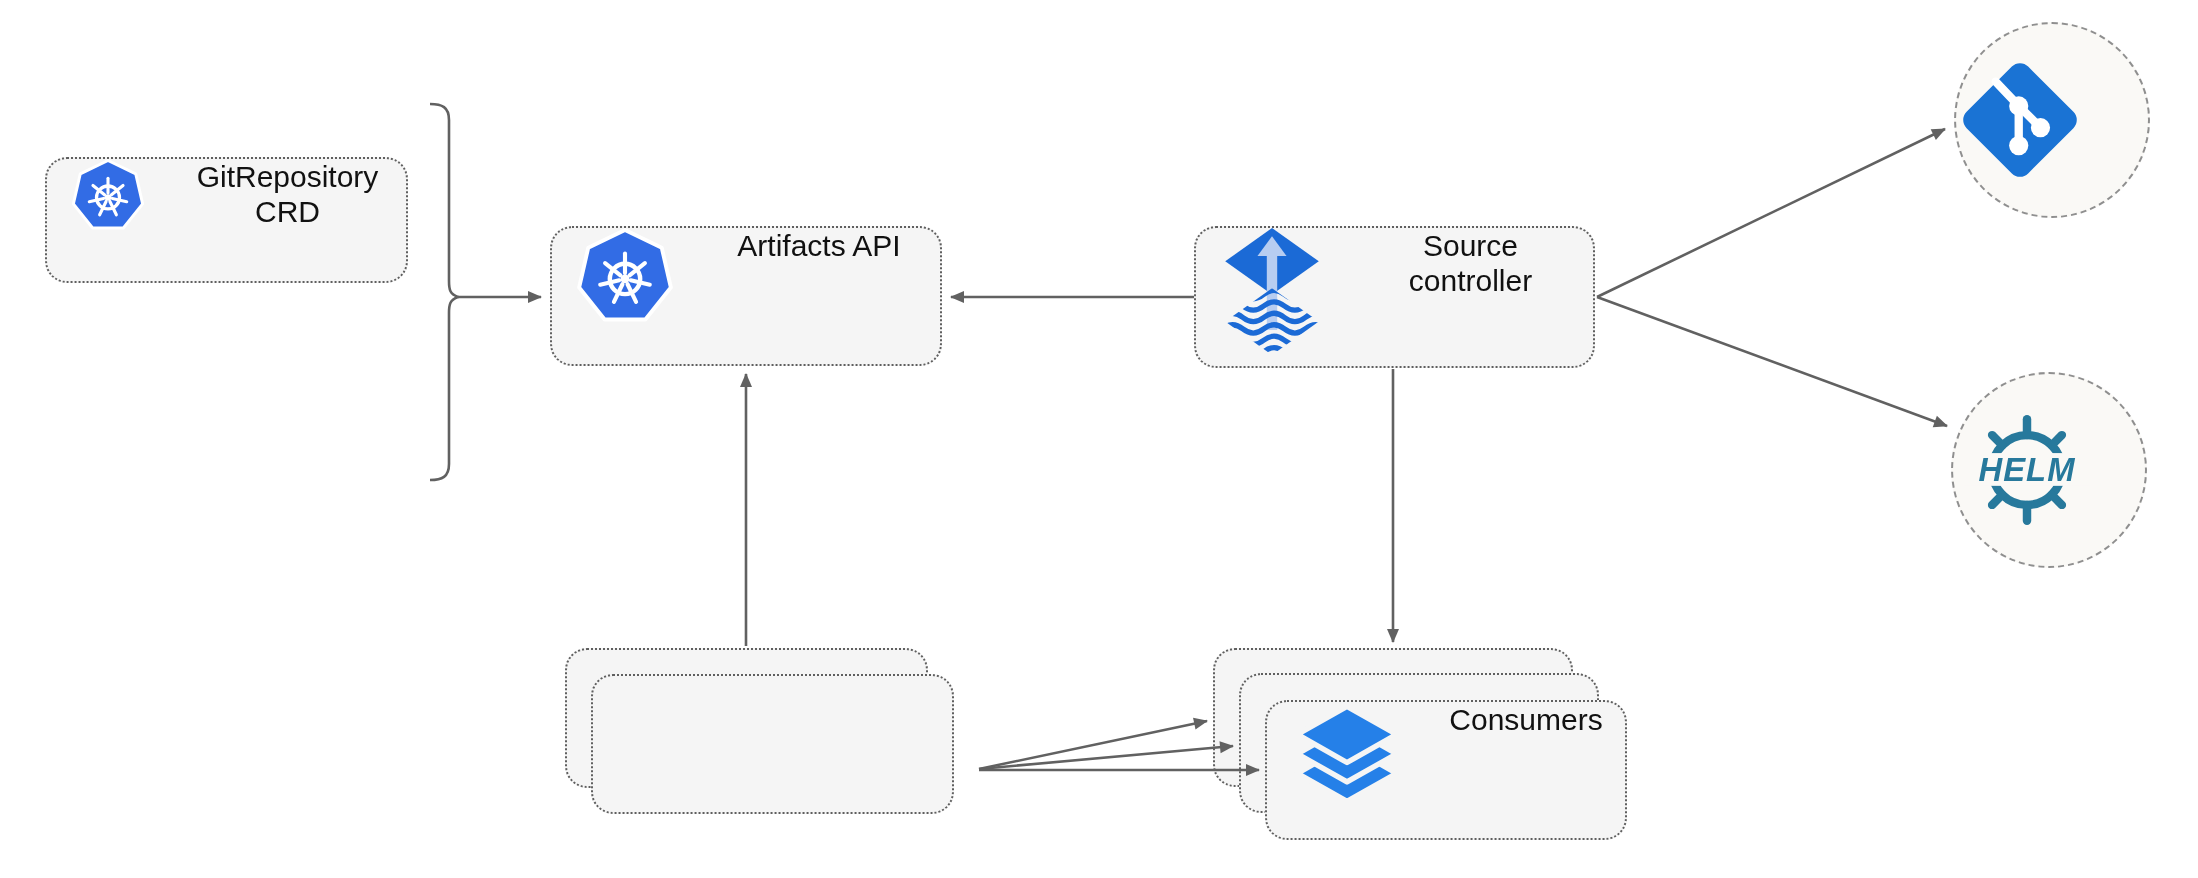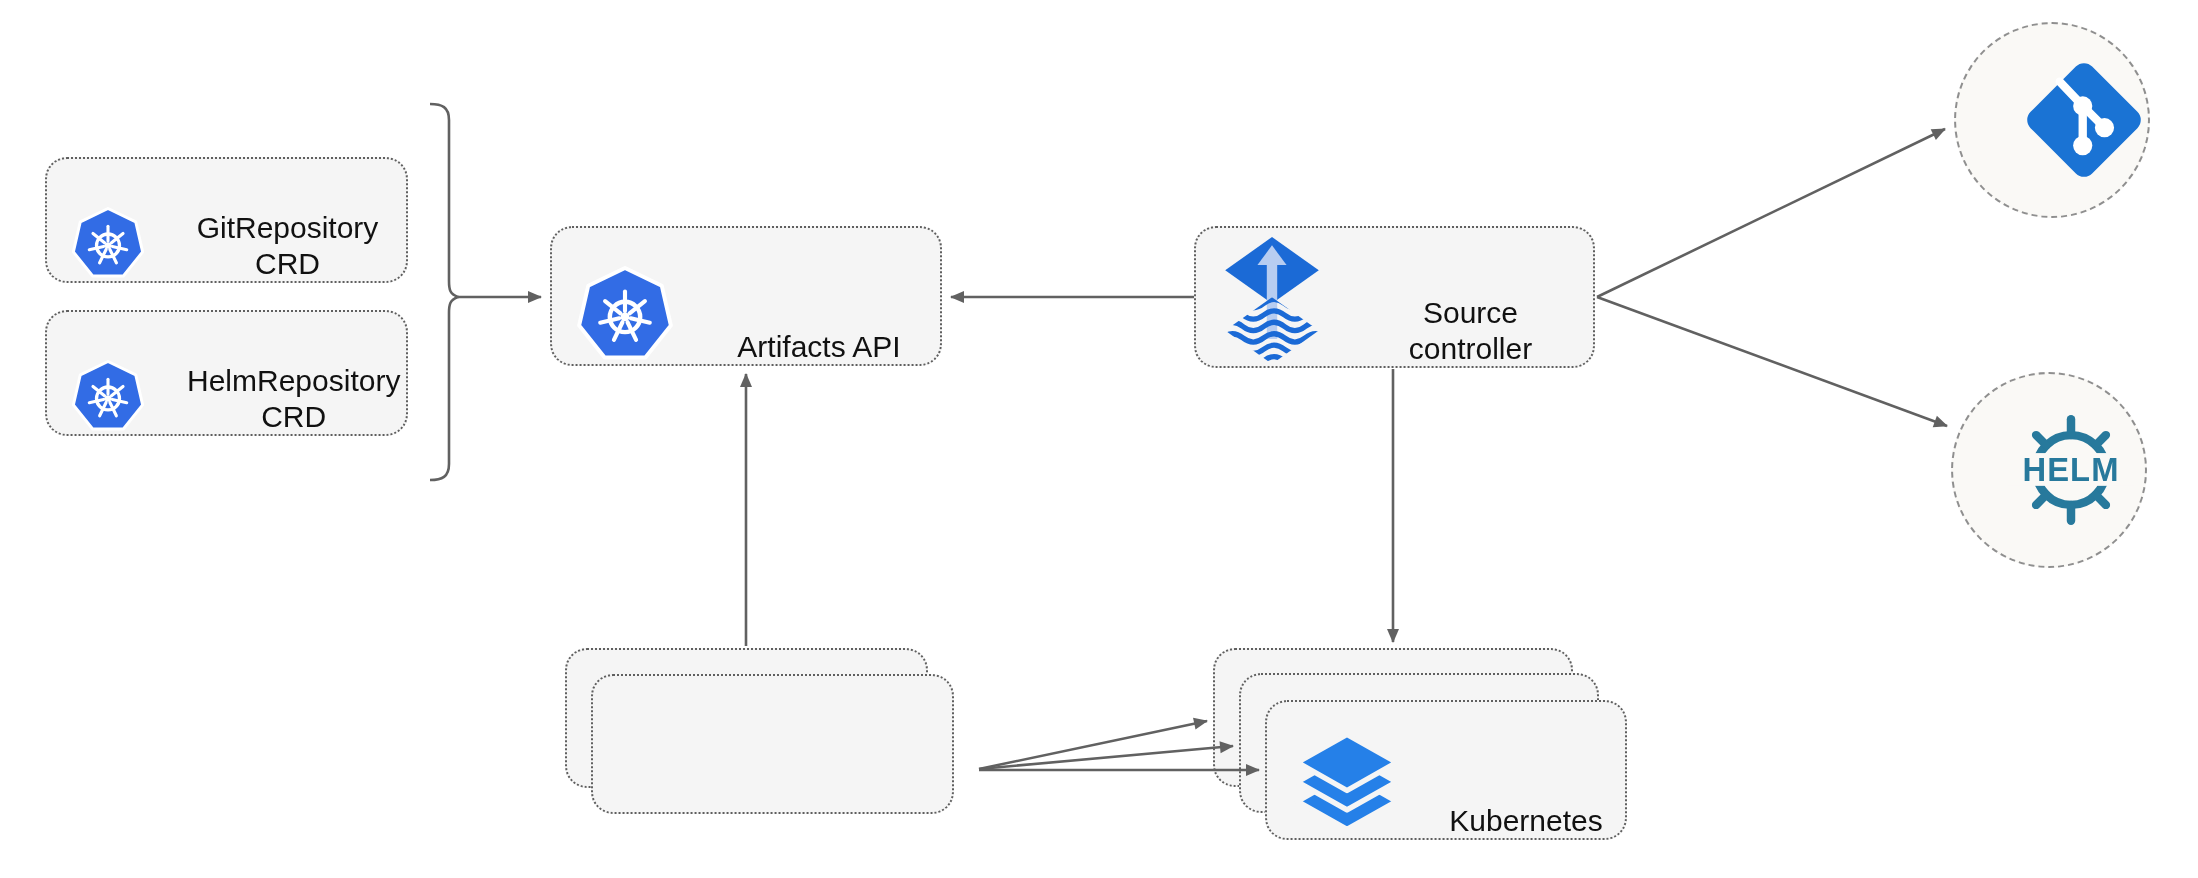--- a/index.html
+++ b/index.html
@@ -20,38 +20,38 @@
   *{box-sizing:border-box;margin:0;padding:0}
   html,body{width:2198px;height:878px;background:var(--canvas-bg);
     font-family:"Liberation Sans","DejaVu Sans",sans-serif;}
   #canvas{position:relative;width:2198px;height:878px;overflow:hidden;background:var(--canvas-bg)}
 
   .node{
     position:absolute;
     background:var(--node-fill);
     border:2.5px dotted var(--node-border);
     border-radius:22px;
-    display:flex;align-items:flex-end;
+    display:flex;align-items:flex-start;
     padding:0 18px 0 24px;
     gap:42px;
   }
   .node .label{
     flex:1;text-align:center;
     font-size:30px;line-height:1.18;color:var(--label-color);
   }
   .nowrap{white-space:nowrap}
   .wrap-narrow{max-width:190px;margin:0 auto}
   .icon{flex:0 0 auto;display:flex;align-items:center;justify-content:center}
 
   .circle-node{
     position:absolute;
     background:var(--circle-fill);
     border:2.5px dashed var(--circle-border);
     border-radius:50%;
-    display:flex;align-items:center;justify-content:flex-end;
+    display:flex;align-items:center;justify-content:flex-start;font-style:italic;
   }
 
   #connector-layer{position:absolute;left:0;top:0;pointer-events:none}
   #symbol-defs{position:absolute;width:0;height:0;overflow:hidden}
 </style>
 </head>
 <body>
 
 <svg id="symbol-defs" aria-hidden="true">
   <defs>
@@ -111,28 +111,20 @@
 
   <div class="node" style="left:45px;top:157px;width:363px;height:126px">
     <span class="icon">
       <svg width="74" height="74">
           <use href="#sym-k8s"></use>
         </svg>
     </span>
     <span class="label">GitRepository CRD</span>
   </div>
 
-  <div class="node" style="left:45px;top:310px;width:363px;height:126px">
-    <span class="icon">
-      <svg width="74" height="74">
-          <use href="#sym-k8s"></use>
-        </svg>
-    </span>
-    <span class="label">HelmRepository CRD</span>
-  </div>
 
   <div class="node" style="left:550px;top:226px;width:392px;height:140px">
     <span class="icon">
       <svg width="98" height="98">
           <use href="#sym-k8s"></use>
         </svg>
     </span>
     <span class="label nowrap">Artifacts API</span>
   </div>
 
@@ -151,21 +143,21 @@
   <div class="node" style="left:591px;top:674px;width:363px;height:140px"></div>
 
   <div class="node" style="left:1213px;top:648px;width:360px;height:139px"></div>
   <div class="node" style="left:1239px;top:673px;width:360px;height:140px"></div>
   <div class="node" style="left:1265px;top:700px;width:362px;height:140px">
     <span class="icon">
       <svg width="112" height="108" viewBox="0 0 100 100">
           <use href="#sym-layers"></use>
         </svg>
     </span>
-    <span class="label">Kubernetes</span>
+    <span class="label">Consumers</span>
   </div>
 
   <div class="circle-node" style="left:1954px;top:22px;width:196px;height:196px">
     <span class="icon">
       <svg width="128" height="128" viewBox="0 0 100 100">
           <use href="#sym-git"></use>
         </svg>
     </span>
   </div>
 

